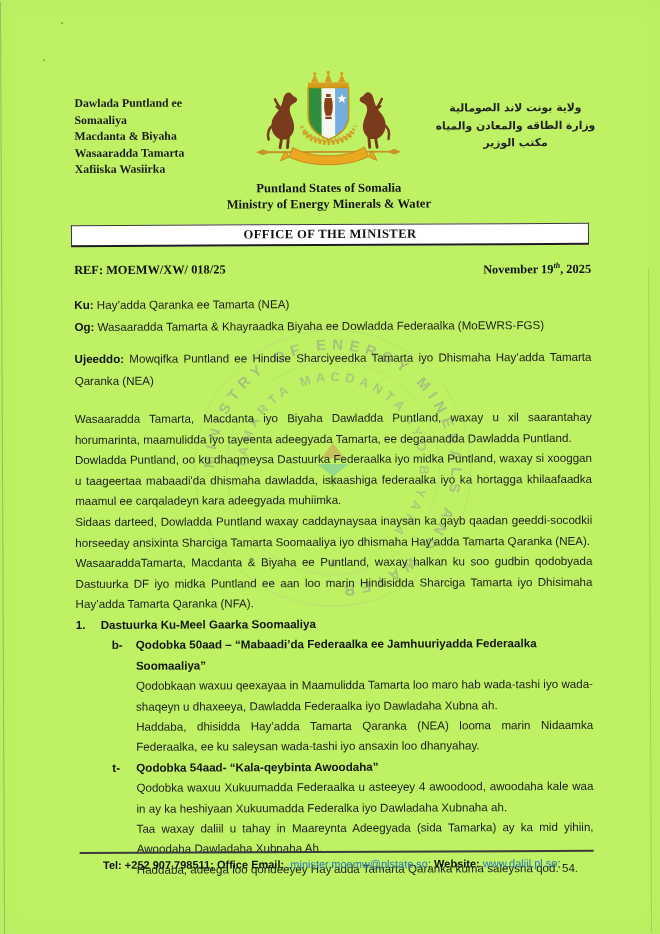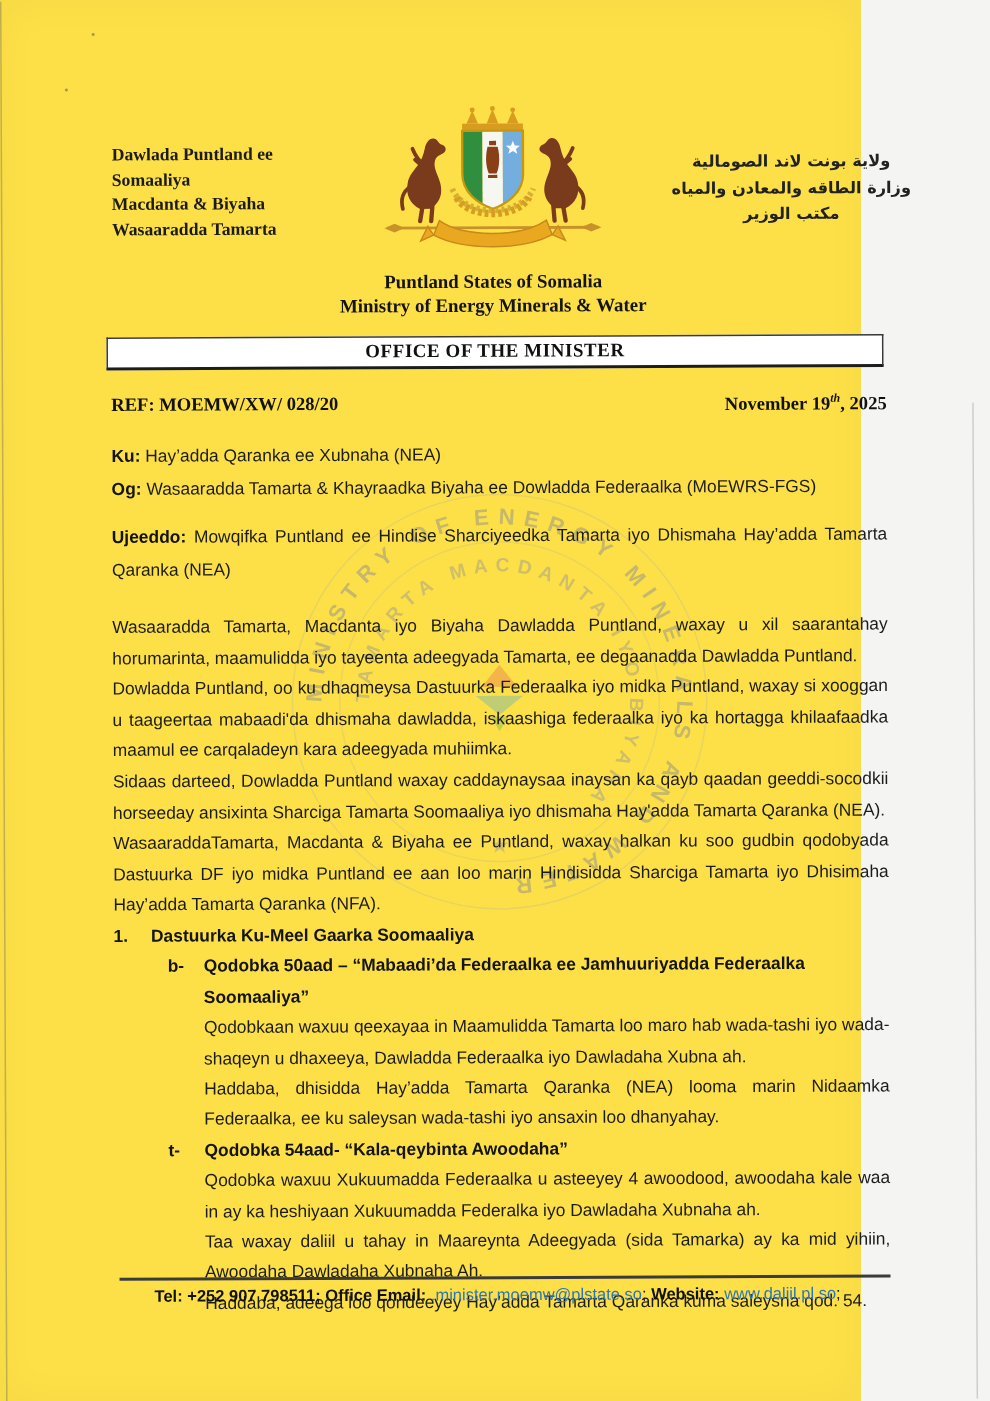--- a/index.html
+++ b/index.html
@@ -3,37 +3,37 @@
 <meta charset="utf-8">
 <style>
   html,body{margin:0;padding:0;}
   body{
     width:660px;height:934px;overflow:hidden;
     background:#f4f4f2;
     font-family:"Liberation Sans",sans-serif;
     -webkit-font-smoothing:antialiased;
   }
   .sheet{
-    position:relative;width:574px;height:934px;background:#fde047;
+    position:relative;width:660px;height:934px;background:#bef264;
     box-shadow:inset 0 0 30px rgba(0,0,0,0.03);
   }
   .sheet-inner{position:absolute;inset:0;transform:rotate(-0.25deg);}
   
   .edge-left{position:absolute;left:2px;top:0;width:1px;height:934px;background:rgba(90,90,90,.35);}
   .edge-right{position:absolute;left:649px;top:270px;width:1px;height:664px;background:rgba(120,120,120,.30);}
   .speck{position:absolute;width:2px;height:2px;border-radius:50%;background:rgba(60,60,60,.45);}
 
   
   .lh-somali{
     position:absolute;left:76px;top:94px;width:170px;
     font-family:"Liberation Serif",serif;font-weight:bold;
     font-size:11.8px;line-height:16.5px;color:#1b1b1b;
   }
   .lh-arabic{
-    position:absolute;left:439px;top:100px;width:180px;text-align:center;
+    position:absolute;left:427px;top:100px;width:180px;text-align:center;
     direction:rtl;font-family:"DejaVu Sans",sans-serif;font-weight:bold;
     font-size:10.8px;line-height:17.5px;color:#222;
   }
   .emblem{position:absolute;left:257px;top:70px;}
   .lh-english{
     position:absolute;left:0;top:181px;width:660px;text-align:center;
     font-family:"Liberation Serif",serif;font-weight:bold;
     font-size:12.6px;line-height:15.5px;color:#141414;
   }
 
@@ -89,20 +89,21 @@
 <body>
 
 <div class="sheet">
   <div class="sheet-inner">
 
     <div class="lh-somali">
       <div>Dawlada Puntland ee</div>
       <div>Somaaliya</div>
       <div>Macdanta &amp; Biyaha</div>
       <div>Wasaaradda Tamarta</div>
+      <div>Xafiiska Wasiirka</div>
     </div>
 
     <svg class="emblem" width="146" height="108" viewBox="0 0 150 112">
 
       <line x1="2" y1="85" x2="148" y2="85" stroke="#c8922a" stroke-width="2"></line>
       <path d="M0,85 l7,-3 7,3 -7,3 z" fill="#c8922a"></path>
       <path d="M136,85 l7,-3 7,3 -7,3 z" fill="#c8922a"></path>
 
       <g transform="translate(6,14) scale(0.85)">
         <path d="M22,68 C14,64 10,56 12,47 C13,41 17,37 20,33 C23,29 25,24 26,19 C27,14 30,10 34,11 C37,12 37,15 40,16 C43,17 44,20 42,22 C40,24 37,24 35,27 C33,31 34,35 36,40 C38,45 40,50 39,56 C38,61 35,65 31,68 Z" fill="#7a3a1c"></path>
@@ -165,21 +166,21 @@
     </div>
 
     <div class="lh-english">
       <div>Puntland States of Somalia</div>
       <div>Ministry of Energy Minerals &amp; Water</div>
     </div>
 
     <div class="banner">OFFICE OF THE MINISTER</div>
 
     <div class="refline">
-      <span>REF: MOEMW/XW/ 028/20</span>
+      <span>REF: MOEMW/XW/ 018/25</span>
       <span><span>November 19</span><sup>th</sup><span>, 2025</span></span>
     </div>
 
     <svg class="wm" width="296" height="296" viewBox="0 0 300 300">
       <defs>
         <path id="wmOuter" d="M30,150 A120,120 0 1 1 270,150 A120,120 0 1 1 30,150" fill="none"></path>
         <path id="wmInner" d="M62,150 A88,88 0 1 1 238,150 A88,88 0 1 1 62,150" fill="none"></path>
       </defs>
       <circle cx="150" cy="150" r="140" fill="none" stroke="#aaaaaa" stroke-width="1" opacity=".25"></circle>
       <circle cx="150" cy="150" r="108" fill="none" stroke="#aaaaaa" stroke-width="1" opacity=".22"></circle>
@@ -191,21 +192,21 @@
       </text>
       <text x="143" y="252" font-size="15" fill="#9a9a9a" opacity=".45">★</text>
       <g opacity=".32">
         <path d="M138,140 l12,-15 12,15 z" fill="#e05a4e"></path>
         <path d="M134,146 l16,13 16,-13 z" fill="#3fa7d6"></path>
         <path d="M144,160 h12 l-6,10 z" fill="#57a64a"></path>
       </g>
     </svg>
 
     <div class="doc-body">
-      <div class="addr-line"><b>Ku:</b><span> Hay’adda Qaranka ee Xubnaha  (NEA)</span></div>
+      <div class="addr-line"><b>Ku:</b><span> Hay’adda Qaranka ee Tamarta  (NEA)</span></div>
       <div class="addr-line"><b>Og:</b><span> Wasaaradda Tamarta &amp; Khayraadka Biyaha ee Dowladda Federaalka  (MoEWRS-FGS)</span></div>
       <div class="gap-s"></div>
       <div class="subject"><b>Ujeeddo:</b><span> Mowqifka Puntland ee Hindise Sharciyeedka Tamarta iyo Dhismaha Hay’adda Tamarta Qaranka (NEA)</span></div>
       <div class="gap-m"></div>
       <p class="body-p">Wasaaradda Tamarta, Macdanta iyo Biyaha Dawladda Puntland, waxay u xil saarantahay horumarinta, maamulidda iyo tayeenta adeegyada Tamarta, ee degaanadda Dawladda Puntland.</p>
       <p class="body-p">Dowladda Puntland, oo ku dhaqmeysa Dastuurka Federaalka iyo midka Puntland, waxay si xooggan u taageertaa mabaadi'da dhismaha dawladda, iskaashiga federaalka iyo ka hortagga khilaafaadka maamul ee carqaladeyn kara adeegyada muhiimka.</p>
       <p class="body-p">Sidaas darteed, Dowladda Puntland waxay caddaynaysaa inaysan ka qayb qaadan geeddi-socodkii horseeday ansixinta Sharciga Tamarta Soomaaliya iyo dhismaha Hay'adda Tamarta Qaranka (NEA).</p>
       <p class="body-p">WasaaraddaTamarta, Macdanta &amp; Biyaha ee Puntland, waxay halkan ku soo gudbin qodobyada Dastuurka DF iyo midka Puntland ee aan loo marin Hindisidda Sharciga Tamarta iyo Dhisimaha Hay’adda Tamarta Qaranka (NFA).</p>
 
       <div class="sec-title">

